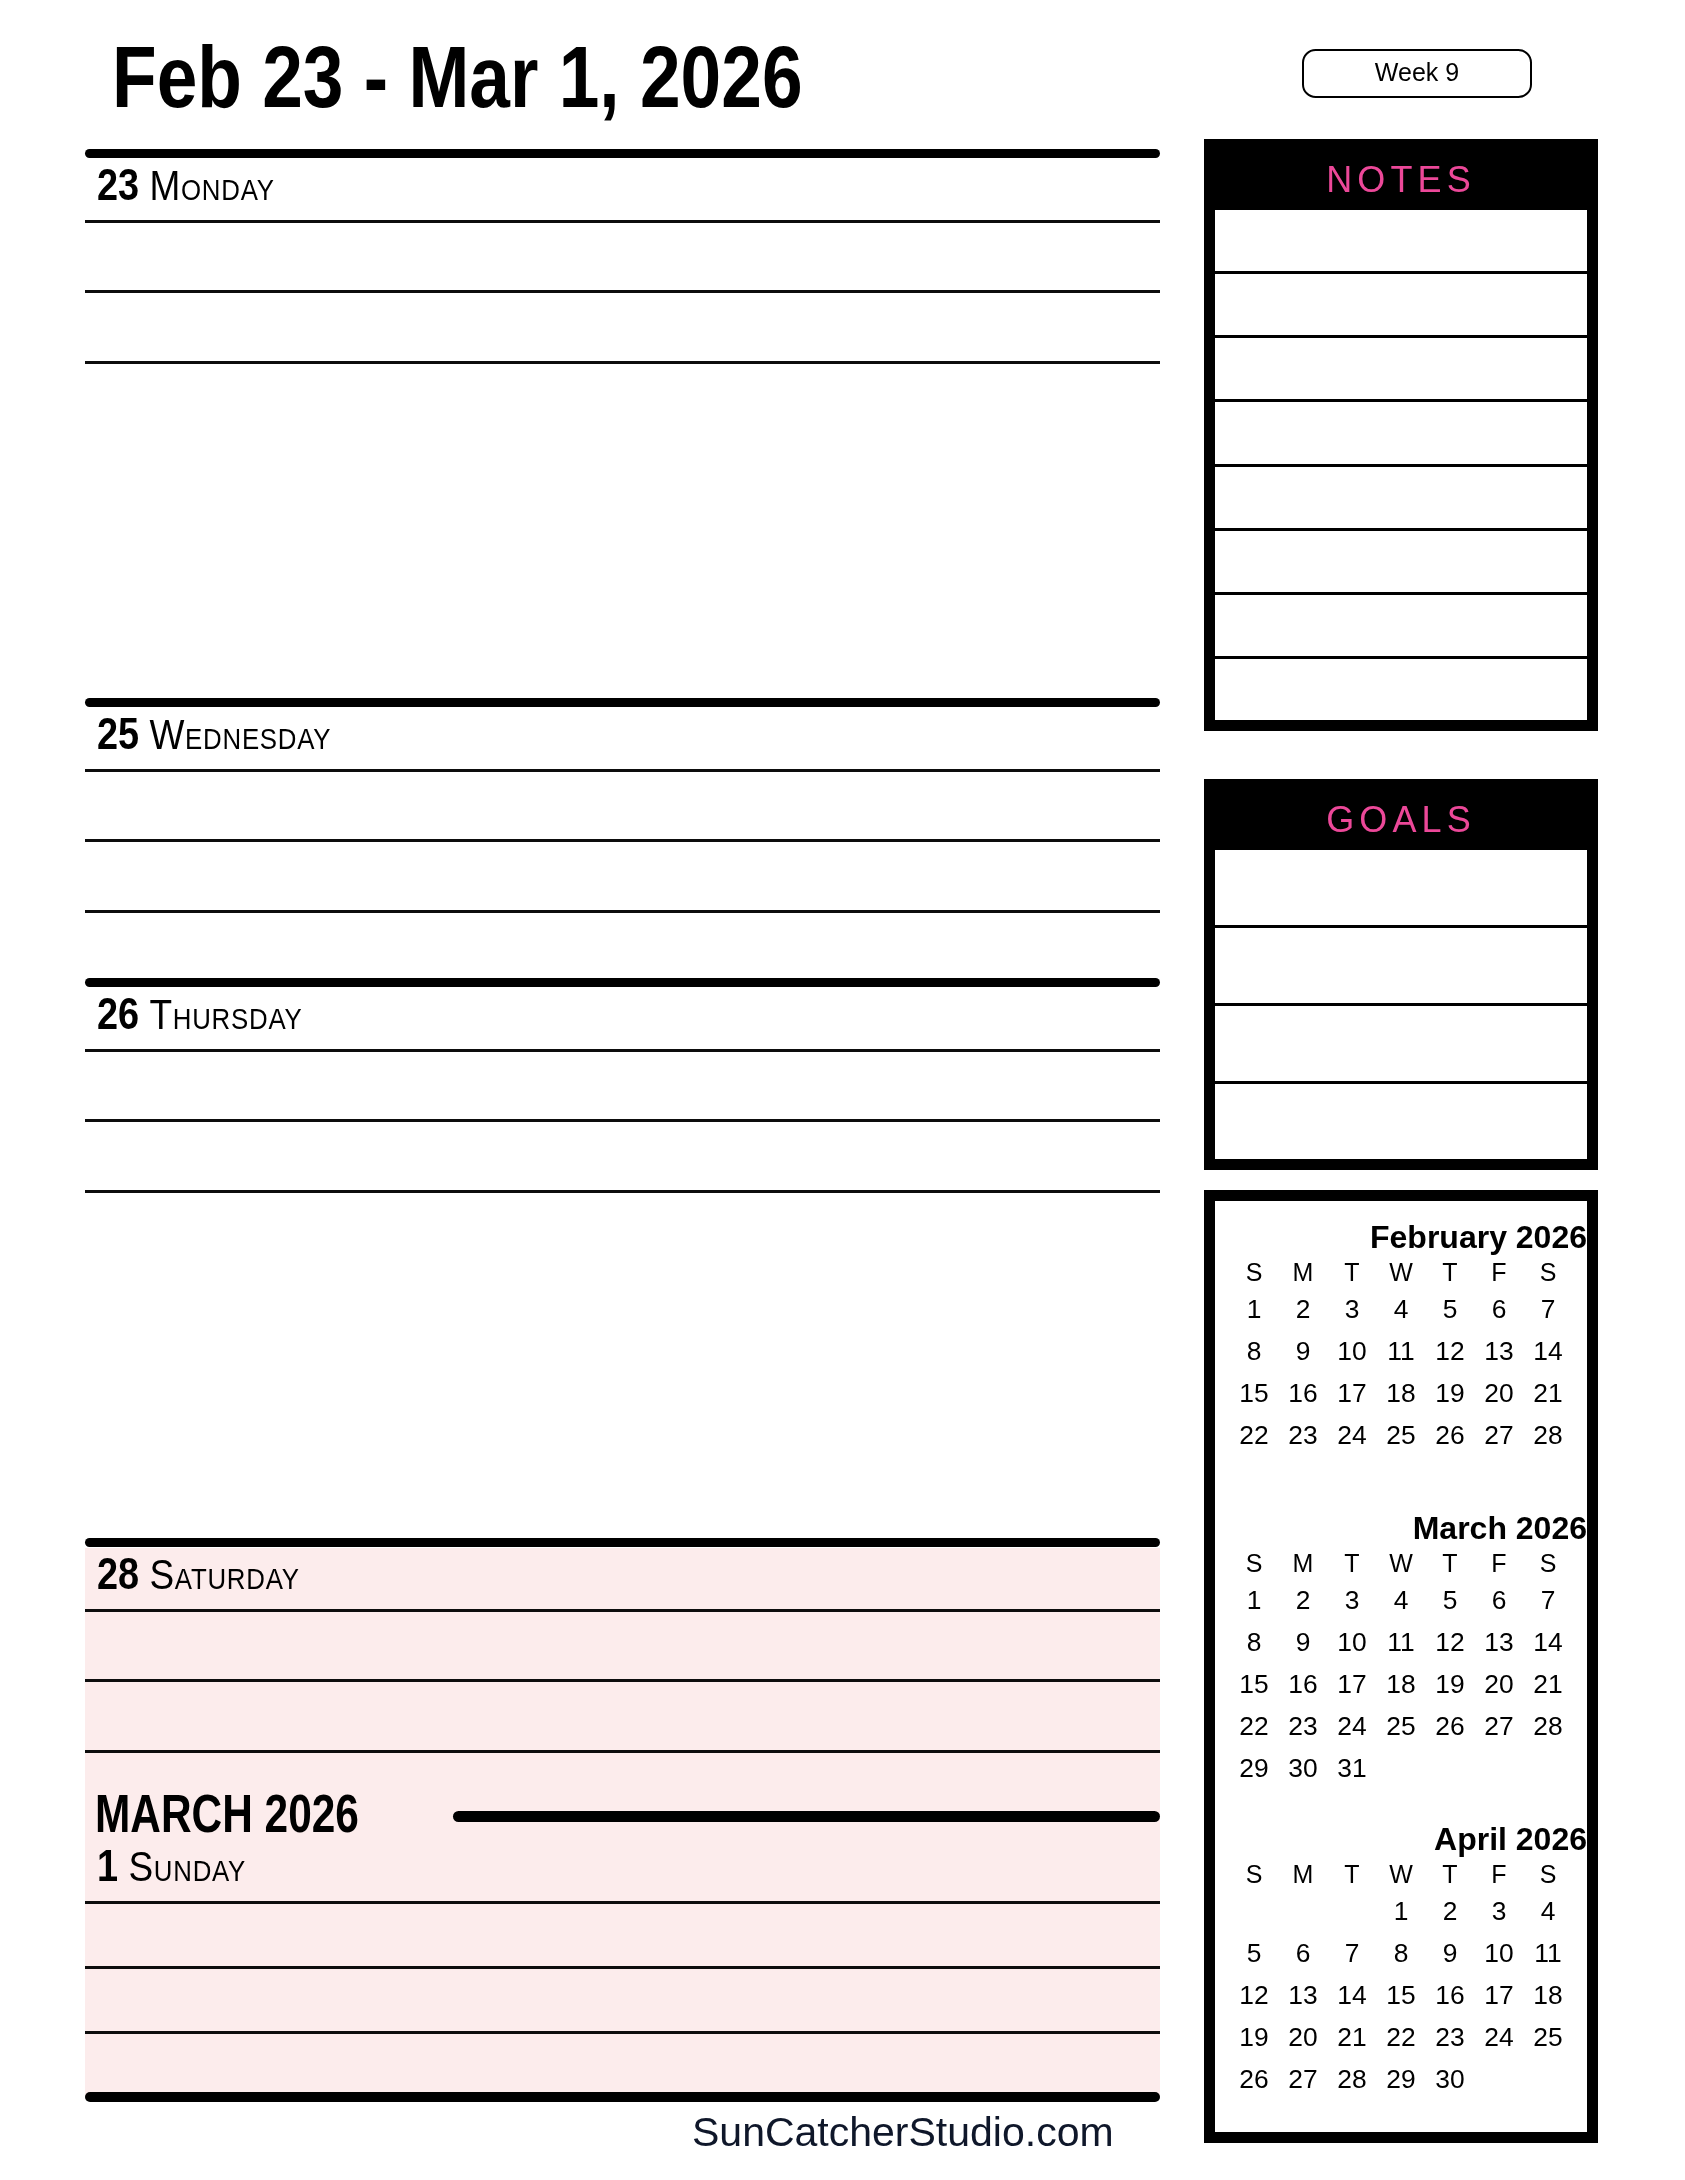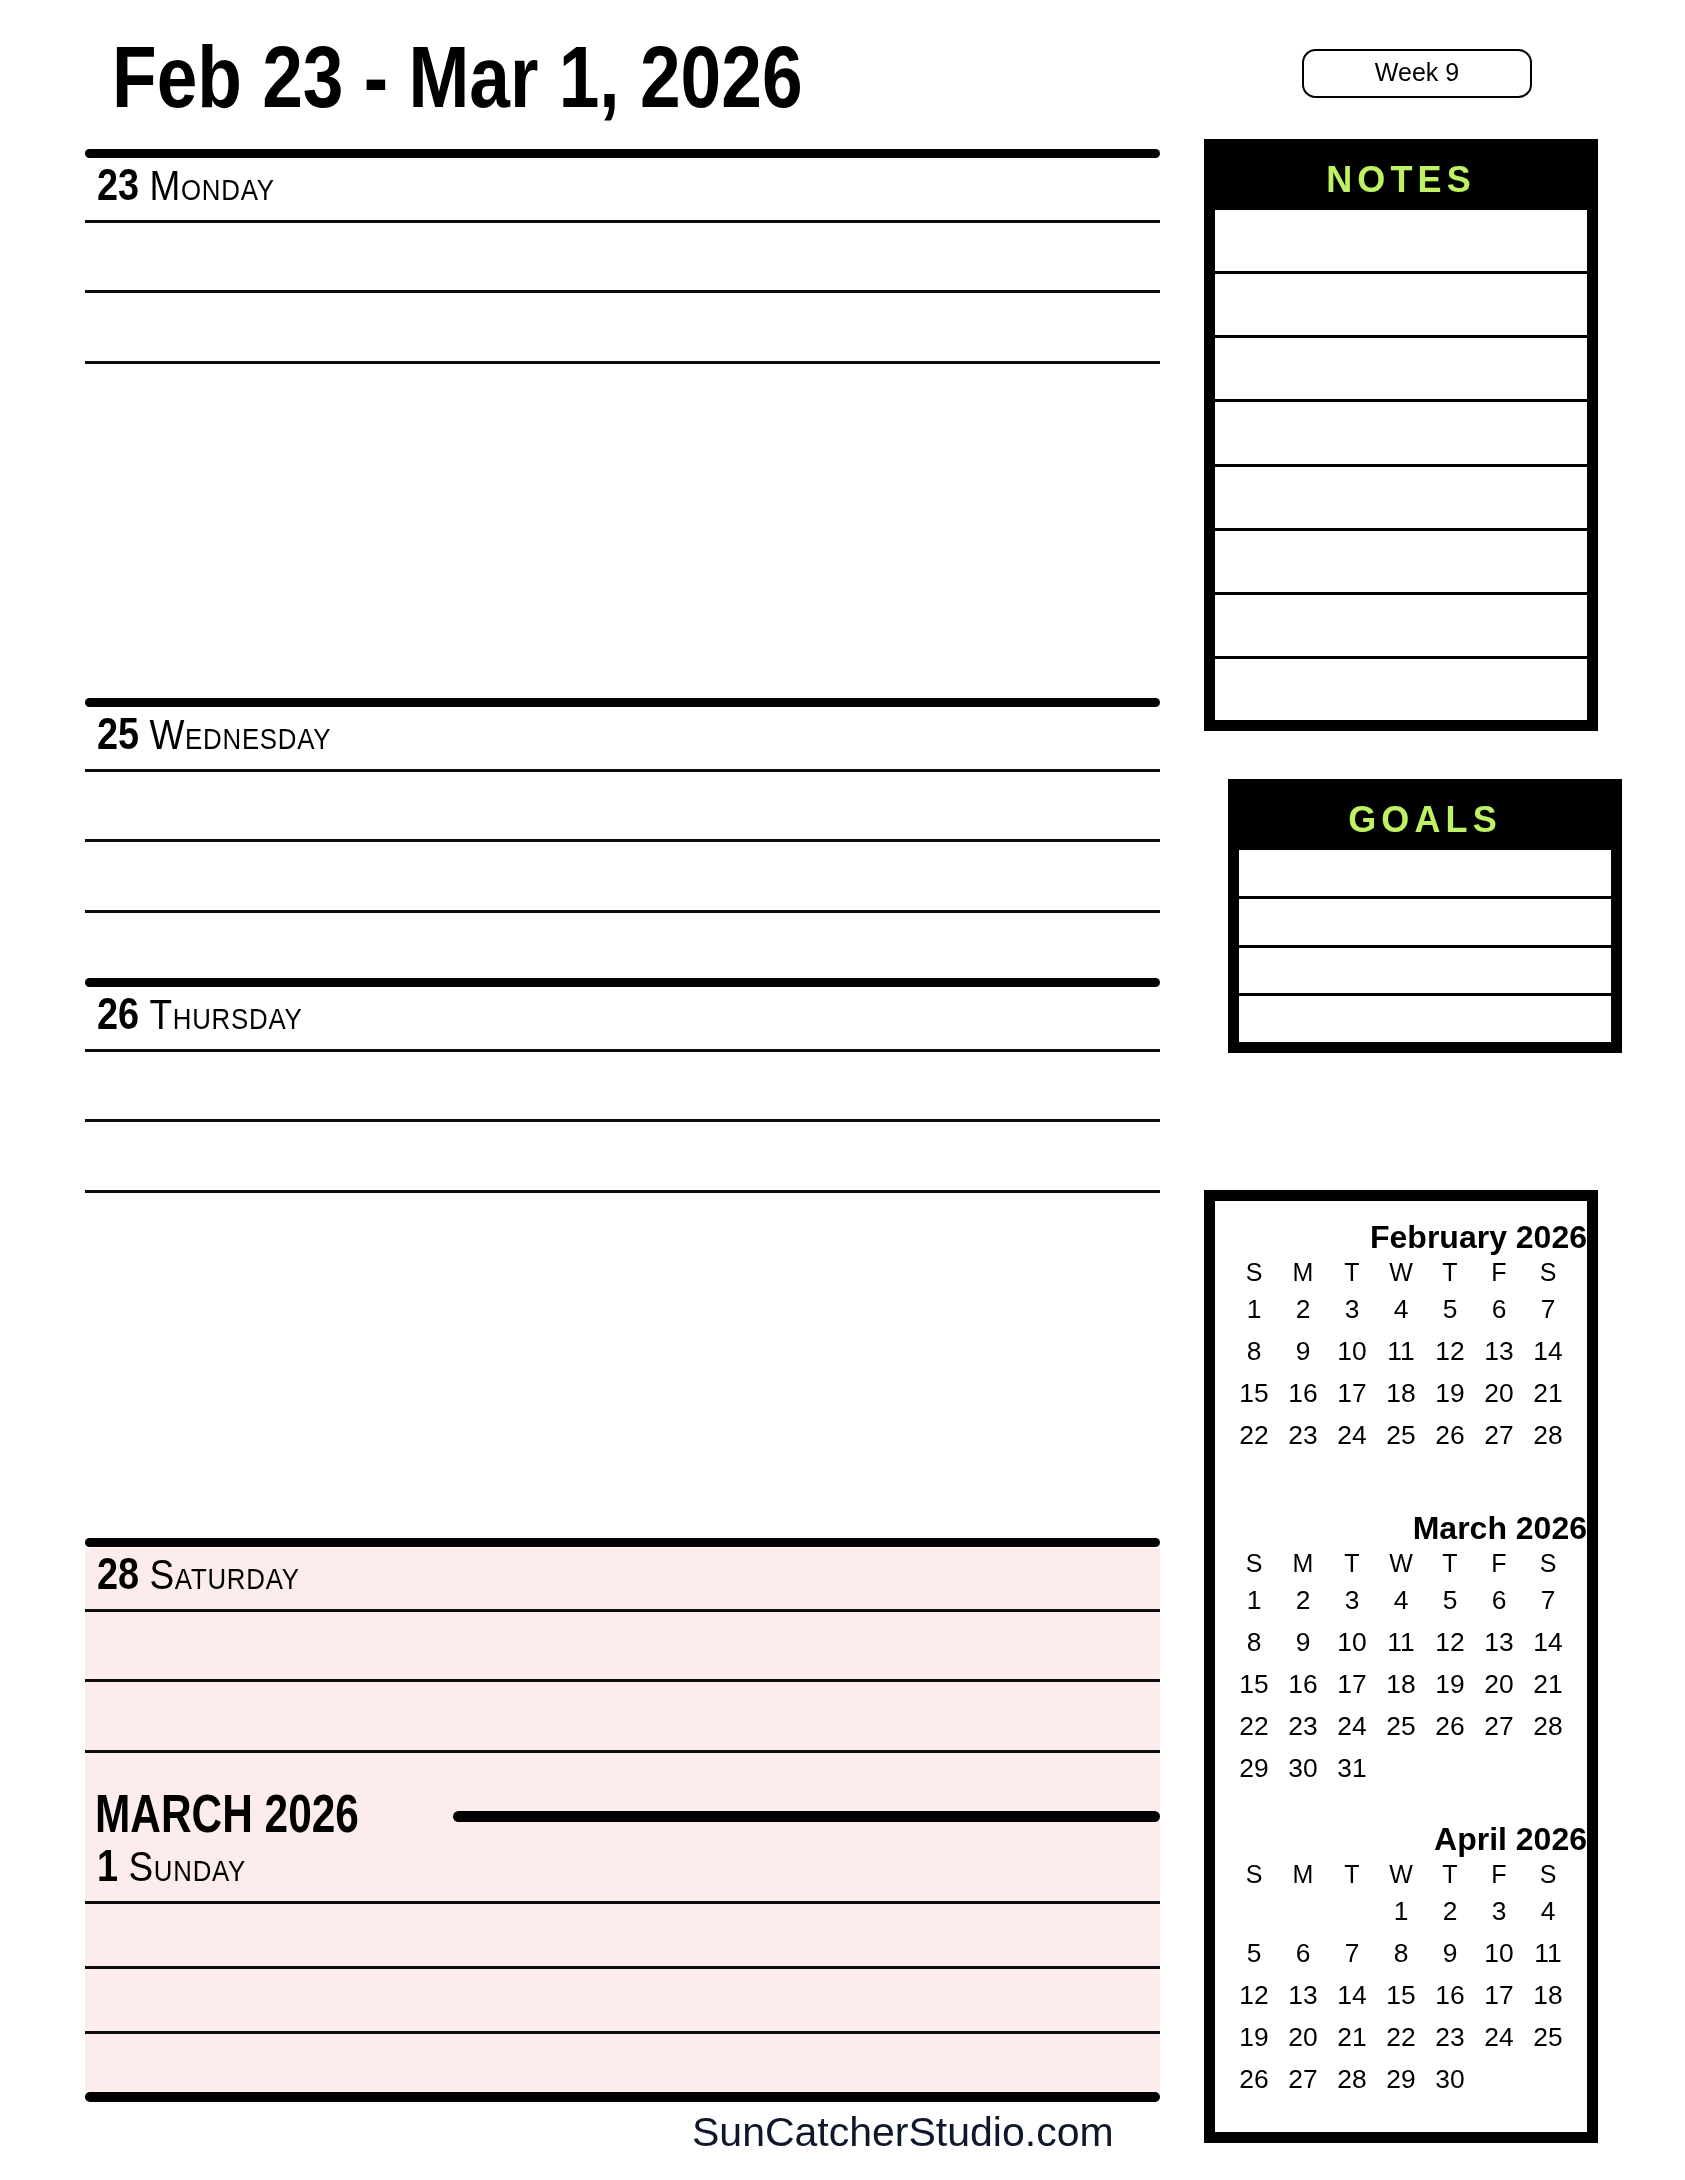--- a/index.html
+++ b/index.html
@@ -39,26 +39,26 @@
   .sunday-title{ position:absolute; left:97px; top:1842px; line-height:1.1; white-space:nowrap;
                  transform:scaleX(0.86); transform-origin:0 0; }
   .abs-line{ position:absolute; left:85px; width:1075px; height:3.4px; background:#0d0d0d; }
   .closing-bar{ position:absolute; left:85px; width:1075px; top:2092px; height:10.2px; background:#000; border-radius:5.1px; }
 
   .footer{ position:absolute; left:692px; top:2109px; font-size:41px; color:#0f172a; white-space:nowrap; }
 
   
   .panel{ position:absolute; left:1204px; width:394px; border:11px solid #000; background:#fff;
           display:flex; flex-direction:column; }
-  .panel-header{ background:#000; color:#bef264; height:60px; line-height:60px; text-align:center;
-                 font-size:36px; font-weight:bold; letter-spacing:5.1px; flex:0 0 60px; }
+  .panel-header{ background:#000; color:#ec4899; height:60px; line-height:60px; text-align:center;
+                 font-size:36px; font-weight:normal; letter-spacing:5.1px; flex:0 0 60px; }
   .panel-row{ flex:1 1 auto; background:#fff; }
   .panel-row + .panel-row{ border-top:3.4px solid #000; }
   #notes-panel{ top:139px; height:592px; }
-  #goals-panel{ top:779px; height:274px;margin-left:24px; }
+  #goals-panel{ top:779px; height:391px; }
 
   
   #calendar-panel{ position:absolute; left:1204px; top:1190px; width:394px; height:953px;
                    border:11px solid #000; background:#fff; }
   .mini{ width:100%; }
   .mini-feb{ margin-top:17px; } .mini-mar{ margin-top:53px; } .mini-apr{ margin-top:31px; }
   .mini-title{ height:39px; line-height:39px; text-align:right; font-size:32px; font-weight:bold; }
   .mini-grid{ display:grid; grid-template-columns:repeat(7,49px); justify-content:center; }
   .mc-cell{ height:42px; line-height:42px; text-align:center; font-size:26.4px; }
   .mc-head{ height:31px; line-height:31px; font-size:25px; }

